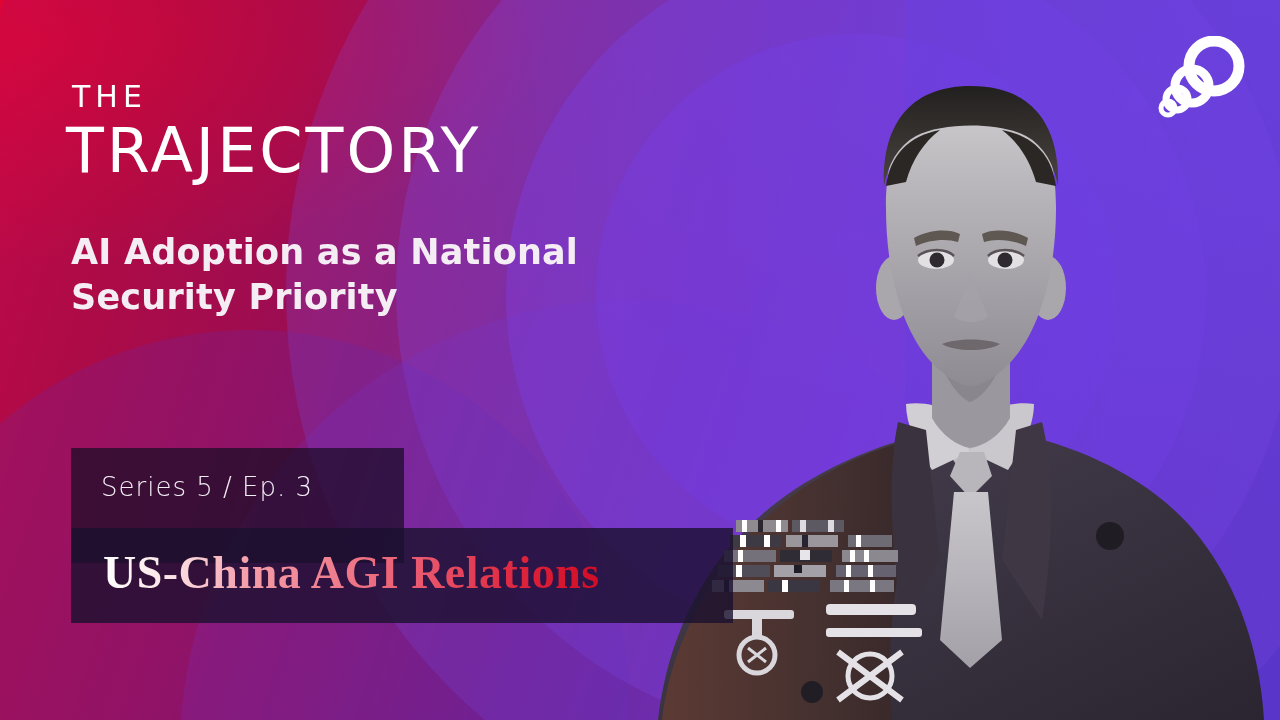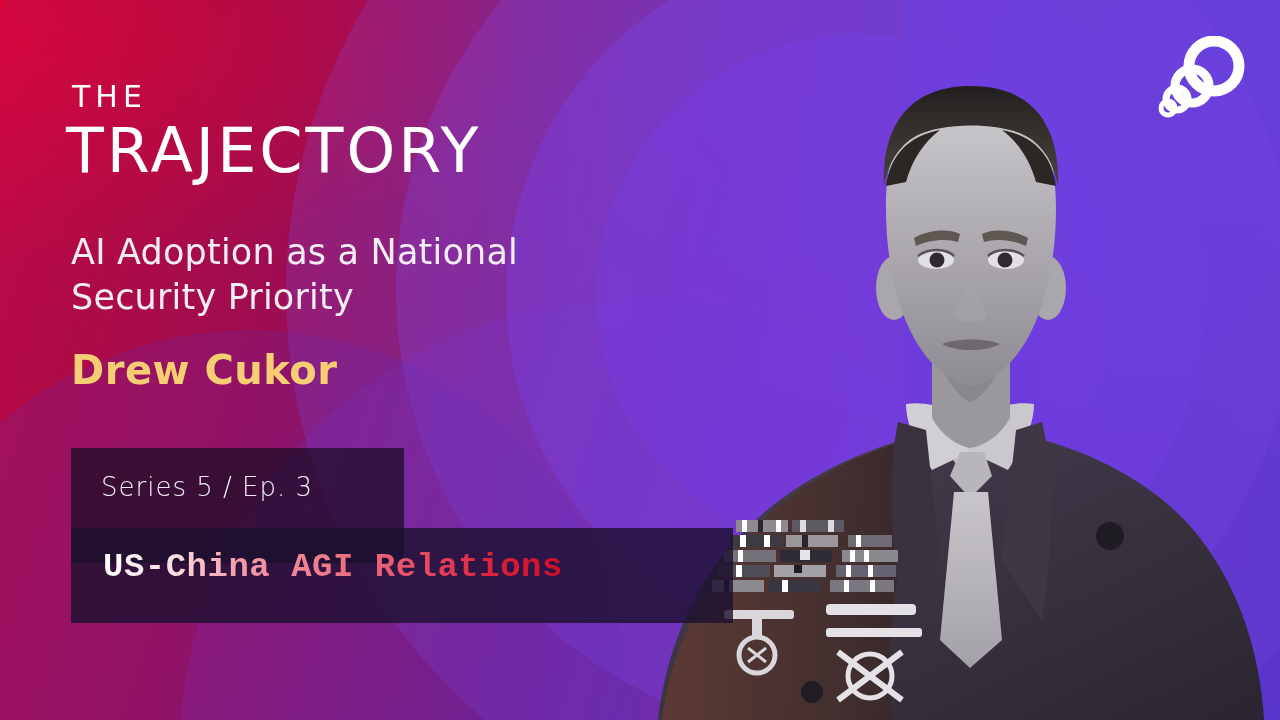--- a/index.html
+++ b/index.html
@@ -105,21 +105,21 @@
     font-family:"DejaVu Sans", sans-serif;
     font-size:62px; font-weight:400;
     letter-spacing:3px;
     color:#ffffff;
     line-height:1.05;
   }
   .episode-subtitle{
     position:absolute; left:71px; top:230px;
     width:560px;
     font-family:"DejaVu Sans", sans-serif;
-    font-size:35px; font-weight:400;
+    font-size:35px; font-weight:700;
     line-height:1.28;
     color:#f4eef4;
     letter-spacing:0.2px;
   }
   .guest-name{
     position:absolute; left:71px; top:350px;
     font-family:"DejaVu Sans", sans-serif;
     font-size:40px; font-weight:700;
     letter-spacing:0.5px;
     color:#f5cd72;
@@ -146,22 +146,22 @@
 
   .title-banner{
     position:absolute;
     left:71px; top:528px;
     width:662px; height:95px;
     background:rgba(26,16,46,0.80);
   }
   .title-banner-text{
     position:absolute;
     left:32px; top:22px;
-    font-family:Liberation Mono, monospace;
-    font-size:34px; font-weight:700;
+    font-family:Liberation Serif, serif;
+    font-size:46px; font-weight:700;
     letter-spacing:0.5px;
     line-height:1;
     white-space:nowrap;
     background:linear-gradient(95deg,
       #ffffff 0%,
       #fbe2e6 14%,
       #f49ba8 30%,
       #ef7f8f 46%,
       #e8536a 66%,
       #dc1f38 86%,
@@ -367,21 +367,20 @@
       </g>
     </svg>
   </div>
 
   <div class="show-eyebrow">THE</div>
 
   <div class="show-title">TRAJECTORY</div>
 
   <div class="episode-subtitle">AI Adoption as a National Security Priority</div>
 
-  <div class="guest-name">Drew Cukor</div>
 
   <div class="series-banner">
     <span class="series-banner-label">Series 5 / Ep. 3</span>
   </div>
 
   <div class="title-banner">
     <span class="title-banner-text">US-China AGI Relations</span>
   </div>
 
 </div>

